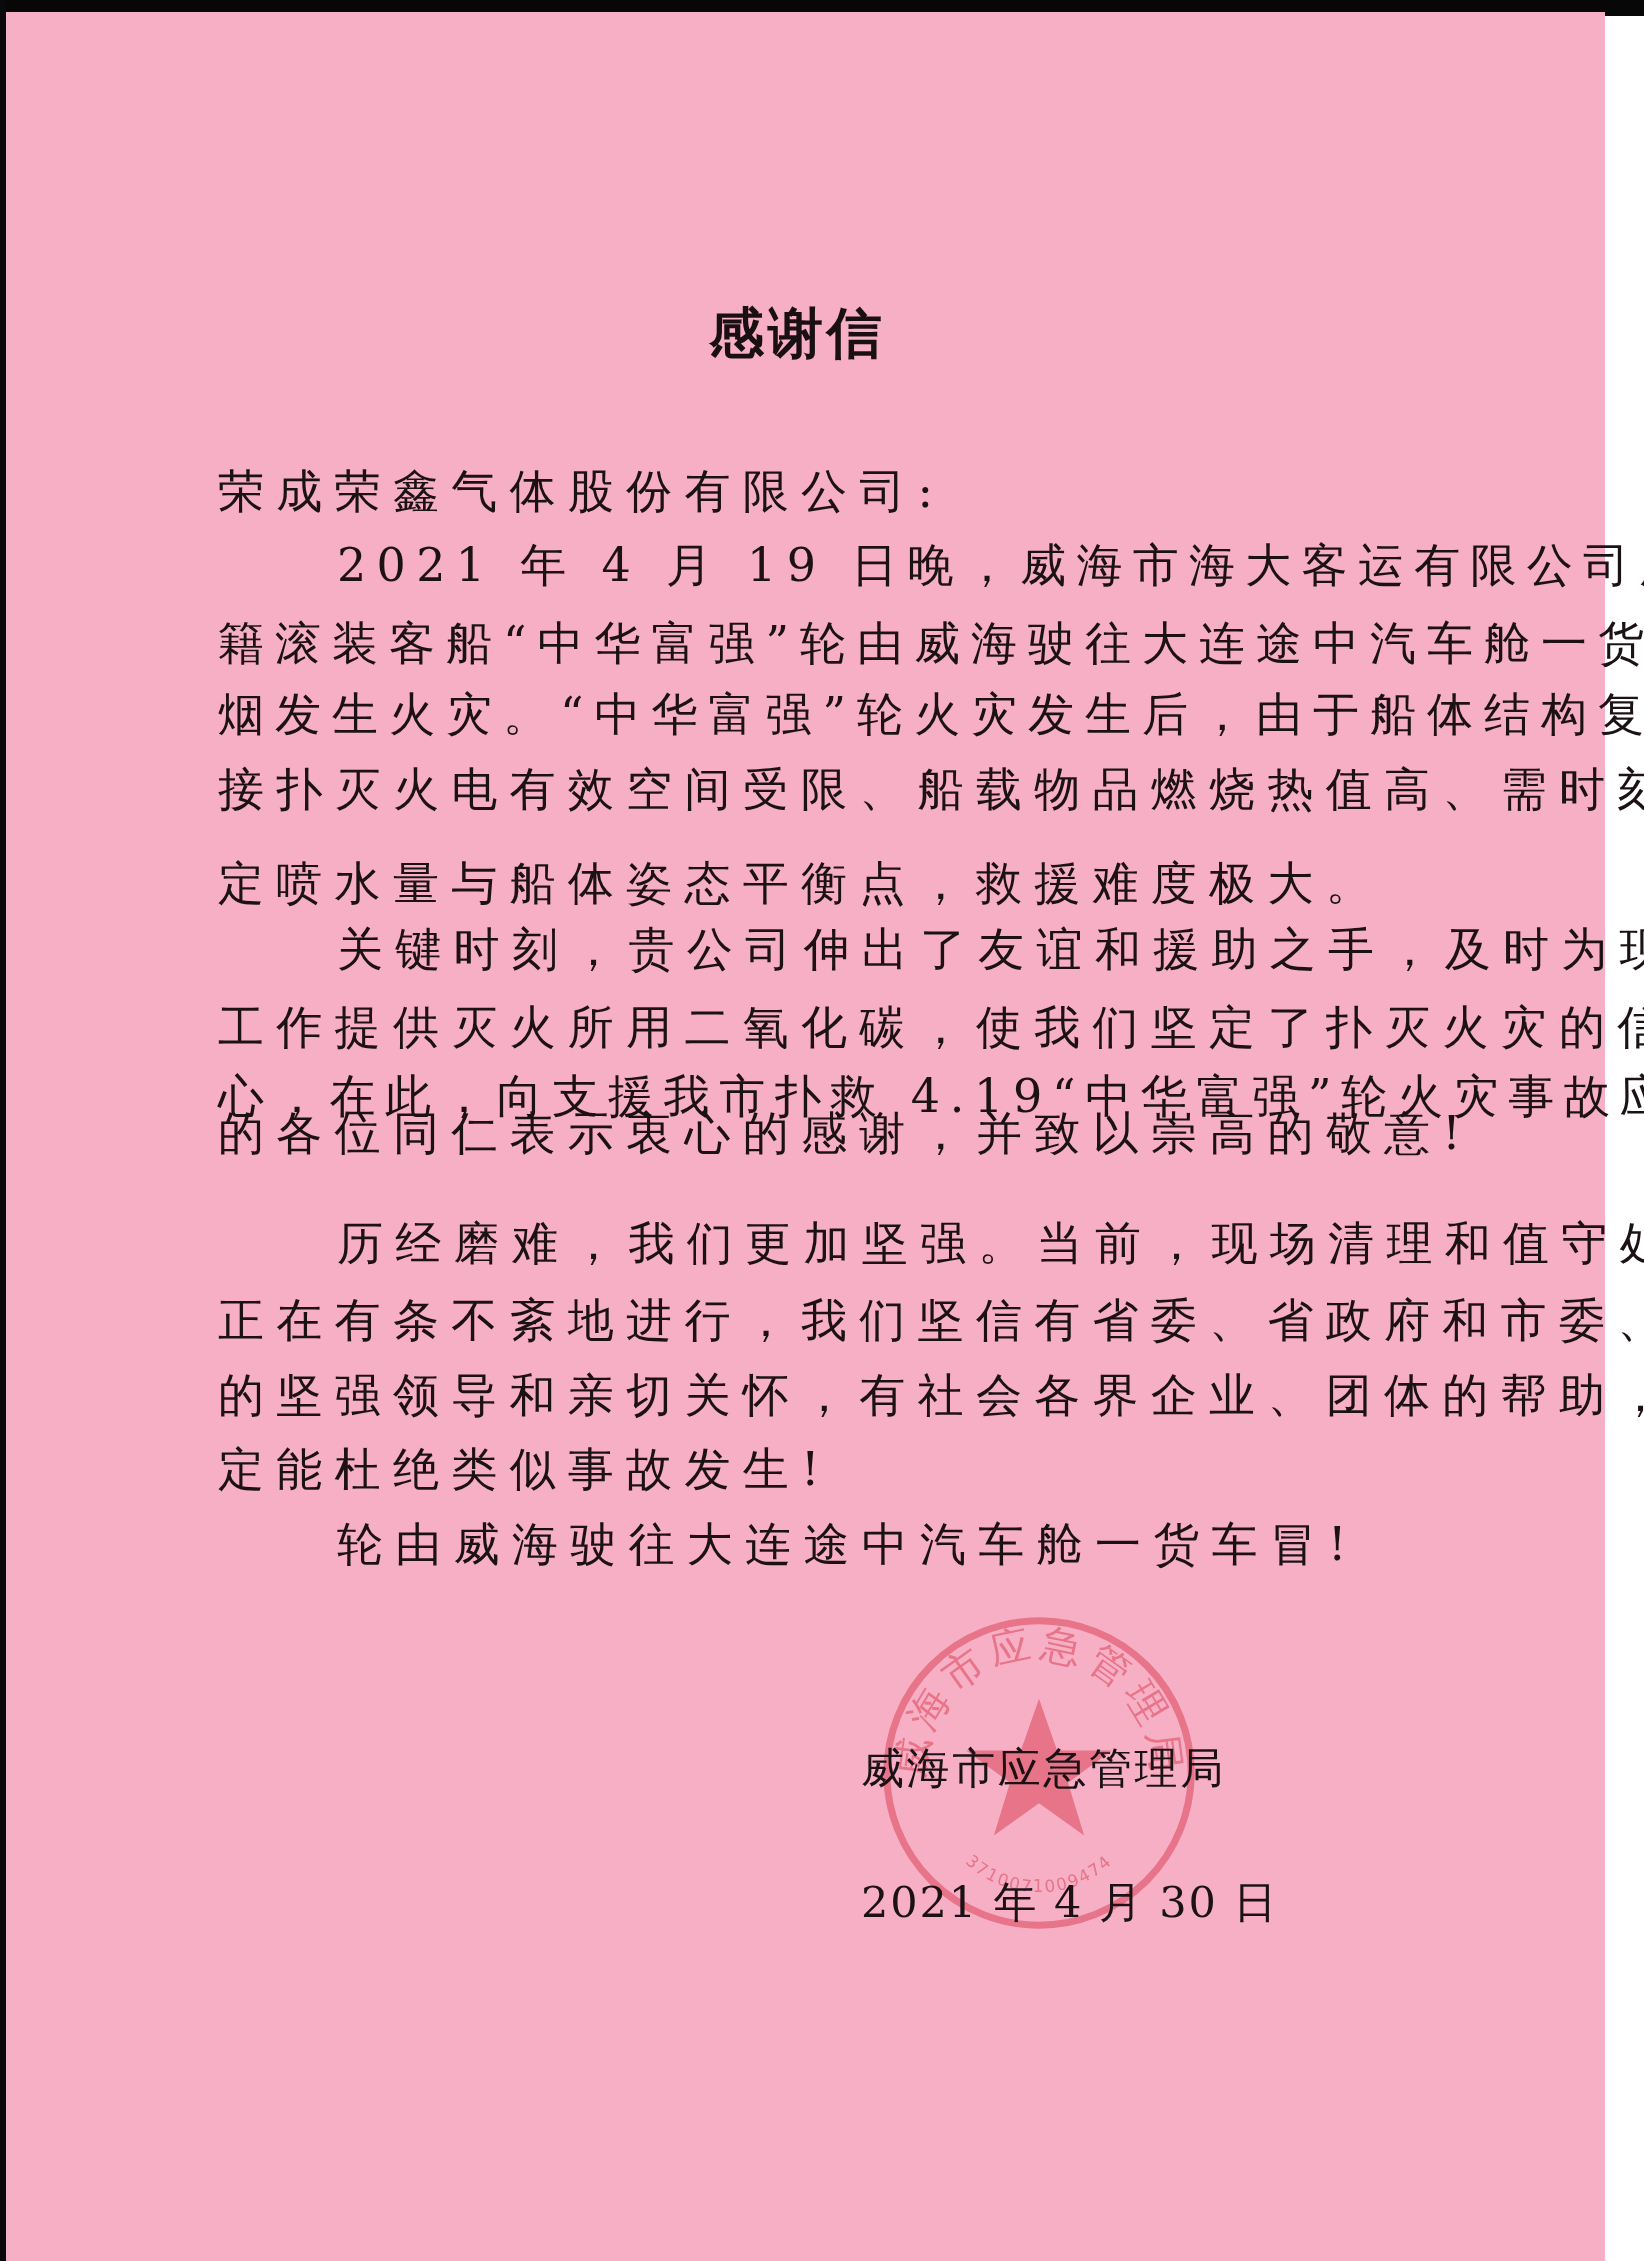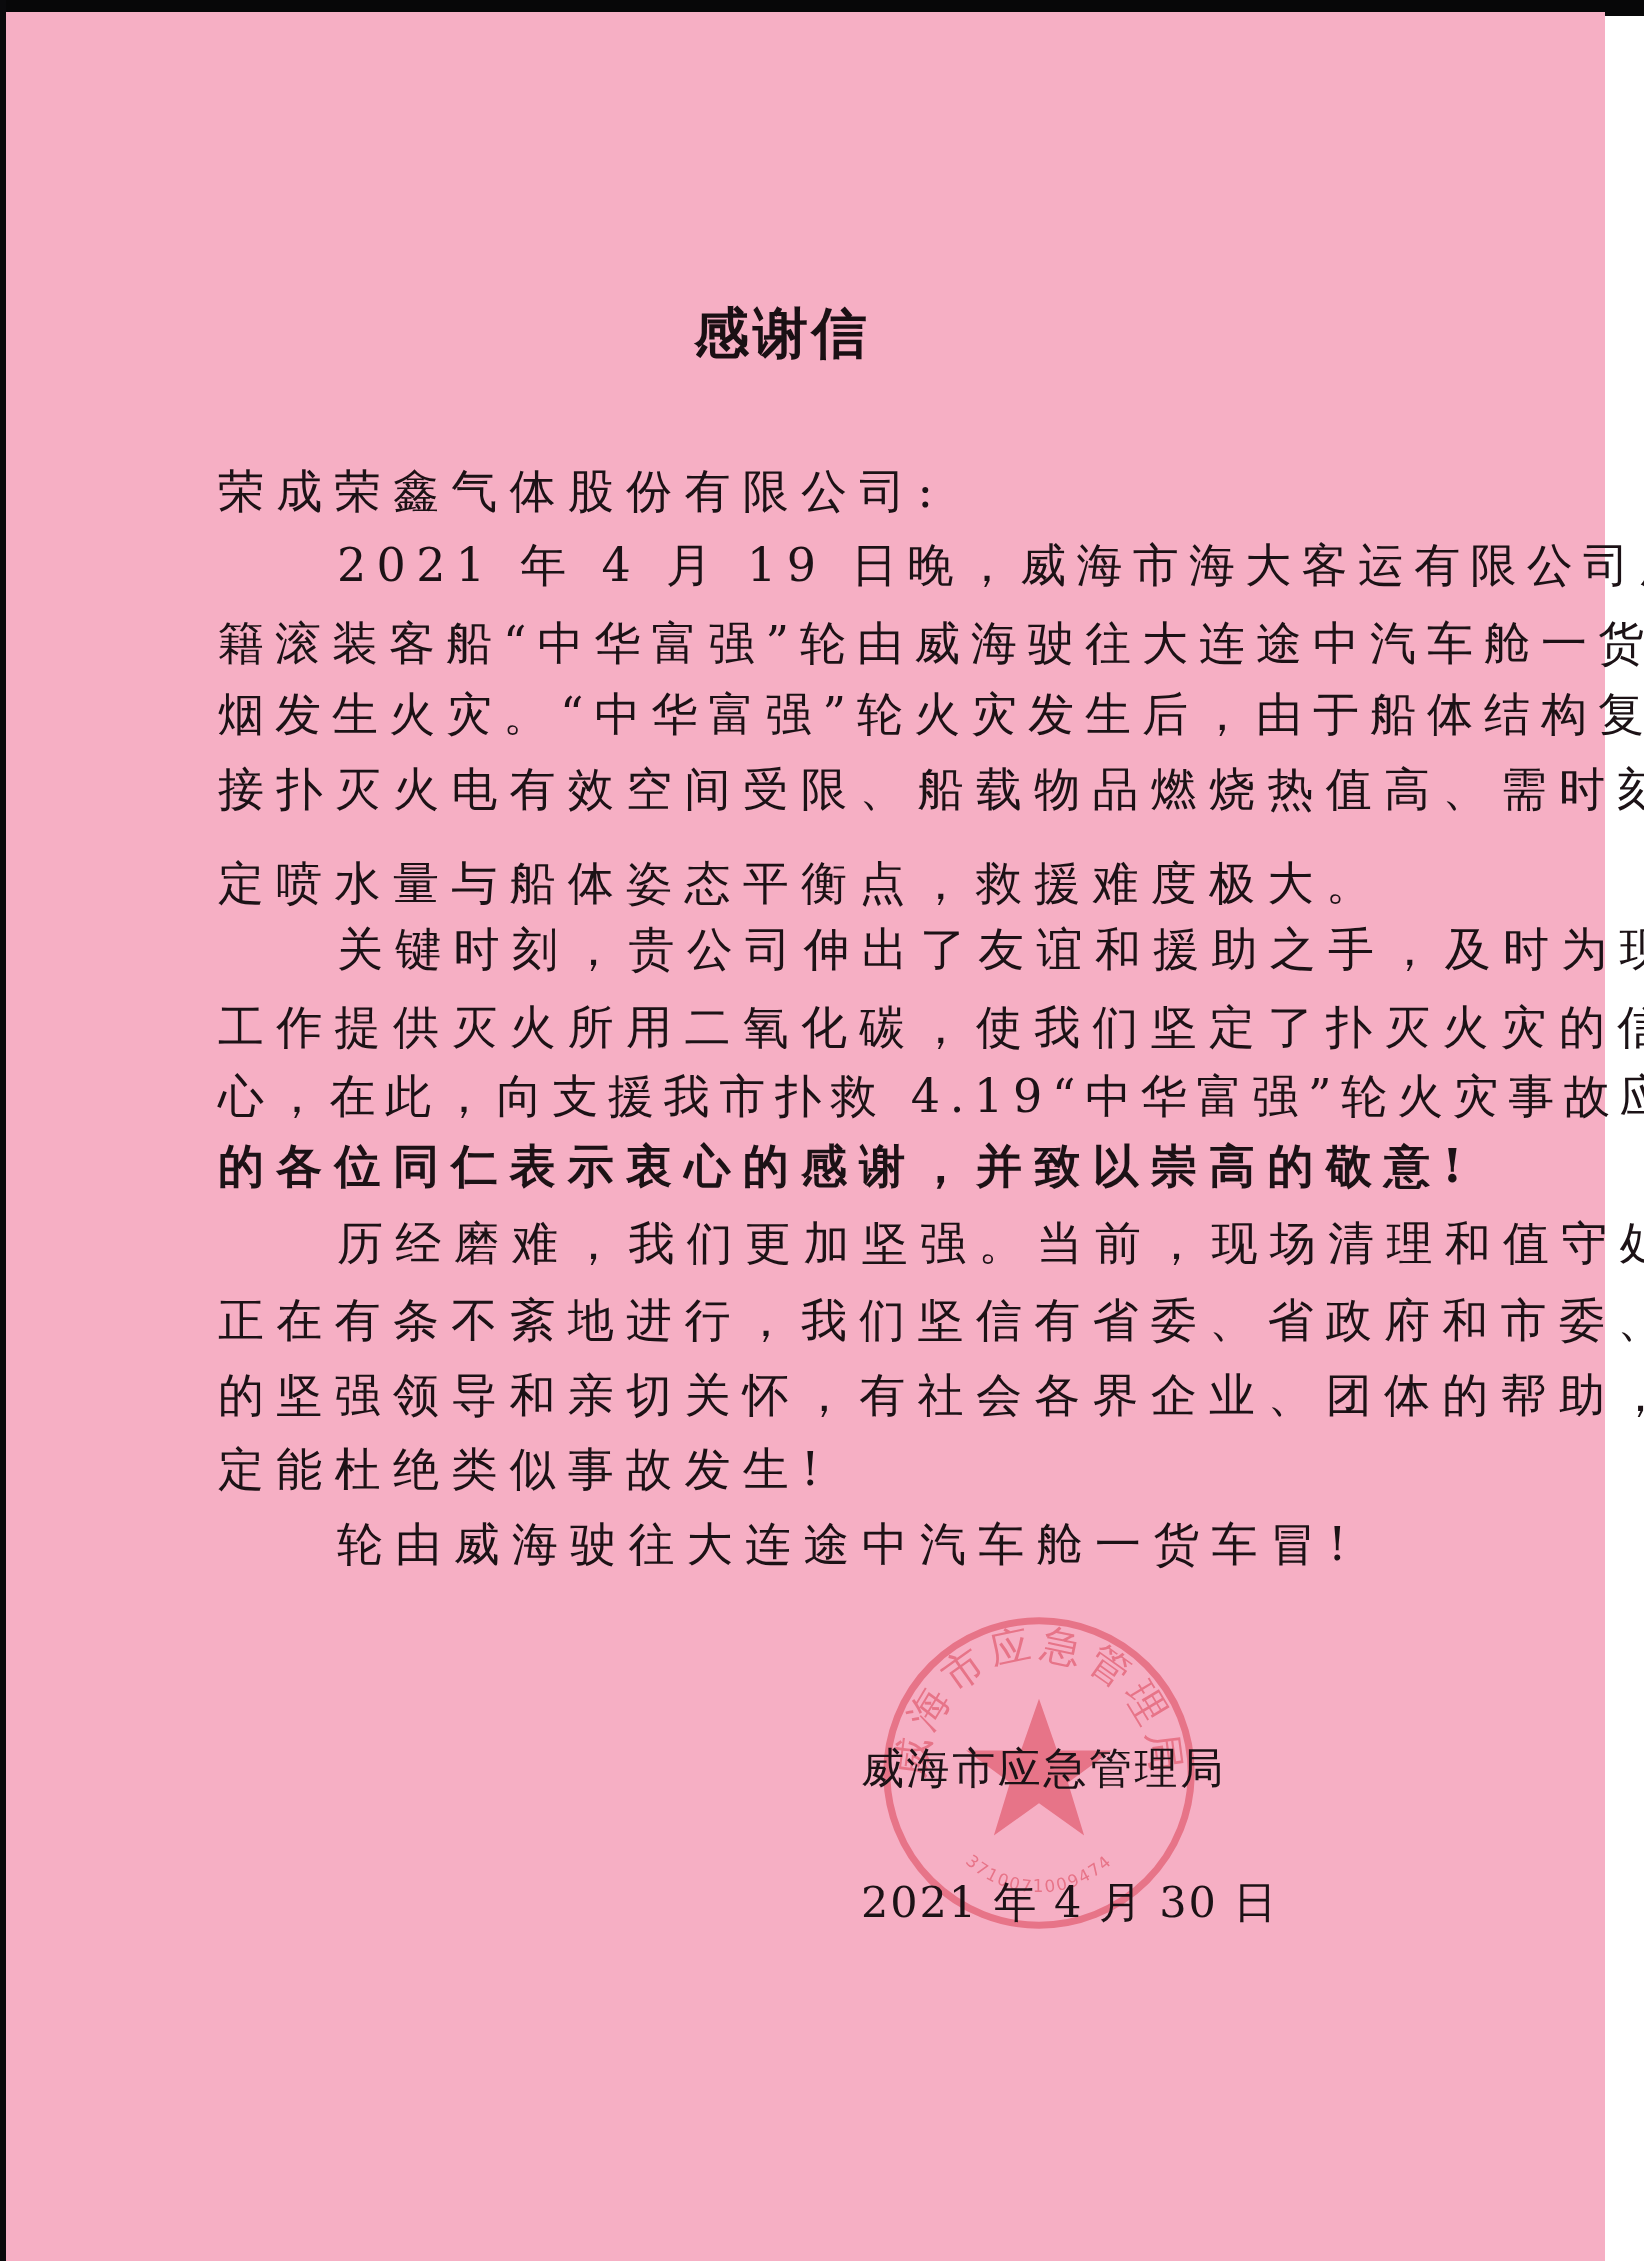--- a/index.html
+++ b/index.html
@@ -8,21 +8,21 @@
     background:#ffffff;
     font-family:"DejaVu Serif","Liberation Serif", serif;
   }
   .scan-top { position:absolute; left:0; top:0; width:1644px; height:15.5px; background:#070708; }
   .scan-left { position:absolute; left:0; top:0; width:5.8px; height:2261px; background:#0a0a0c; }
   .paper {
     position:absolute; left:5.8px; top:11.6px; width:1599px; height:2250px;
     background:#f6afc4;
   }
   .title {
-    position:absolute; left:694px; top:297px; width:206px; height:71px;
+    position:absolute; left:709px; top:297px; width:206px; height:71px;
     font-size:55px; font-weight:bold; color:#1a1014; letter-spacing:3.9px;
     line-height:71px; white-space:nowrap;
   }
   .line {
     position:absolute; left:218px; height:58px; line-height:58px;
     font-size:46px; color:#1c1216; white-space:nowrap; letter-spacing:12.3px;
   }
   .line.indent { left:337px; }
   .sig {
     position:absolute; left:861px; height:52px; line-height:52px;
@@ -47,21 +47,21 @@
 
 <div class="line indent" style="top:536px; letter-spacing:10.3px;">2021 年 4 月 19 日晚，威海市海大客运有限公司所属的威海</div>
 <div class="line" style="top:614px; letter-spacing:11px;">籍滚装客船“中华富强”轮由威海驶往大连途中汽车舱一货车冒</div>
 <div class="line" style="top:685px; letter-spacing:11px;">烟发生火灾。“中华富强”轮火灾发生后，由于船体结构复杂、直</div>
 <div class="line" style="top:760px;">接扑灭火电有效空间受限、船载物品燃烧热值高、需时刻精准确</div>
 <div class="line" style="top:836px;margin-top:18px;">定喷水量与船体姿态平衡点，救援难度极大。</div>
 
 <div class="line indent" style="top:920px;">关键时刻，贵公司伸出了友谊和援助之手，及时为现场救援</div>
 <div class="line" style="top:998px;">工作提供灭火所用二氧化碳，使我们坚定了扑灭火灾的信心和决</div>
 <div class="line" style="top:1067px; letter-spacing:9.7px;">心，在此，向支援我市扑救 4.19“中华富强”轮火灾事故应急处置</div>
-<div class="line" style="top:1137px;font-weight:bold;">的各位同仁表示衷心的感谢，并致以崇高的敬意!</div>
+<div class="line" style="top:1104px;">的各位同仁表示衷心的感谢，并致以崇高的敬意!</div>
 
 <div class="line indent" style="top:1214px;">历经磨难，我们更加坚强。当前，现场清理和值守处置工作</div>
 <div class="line" style="top:1291px;">正在有条不紊地进行，我们坚信有省委、省政府和市委、市政府</div>
 <div class="line" style="top:1366px;">的坚强领导和亲切关怀，有社会各界企业、团体的帮助，我们一</div>
 <div class="line" style="top:1440px;">定能杜绝类似事故发生!</div>
 
 <div class="line indent" style="top:1515px;">轮由威海驶往大连途中汽车舱一货车冒!</div>
 
 <svg class="stamp" viewBox="0 0 490 490">
   <defs>

